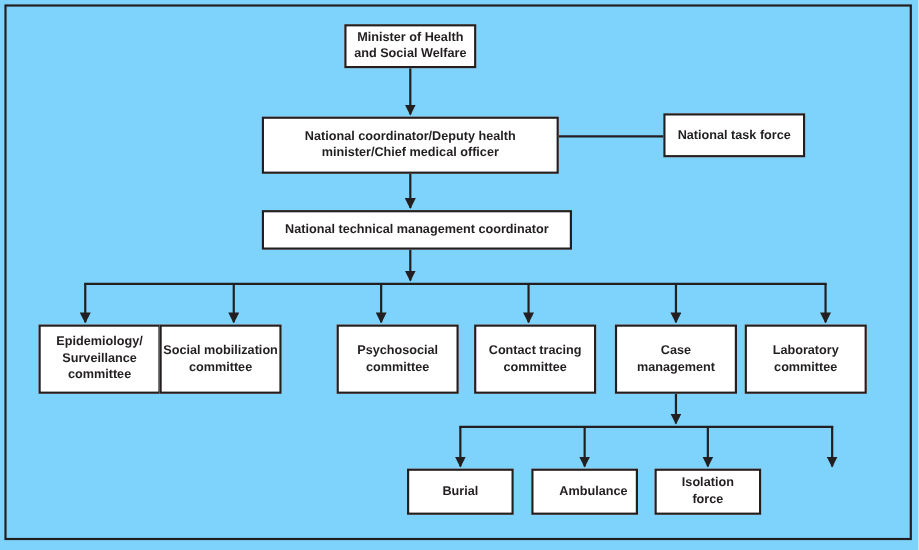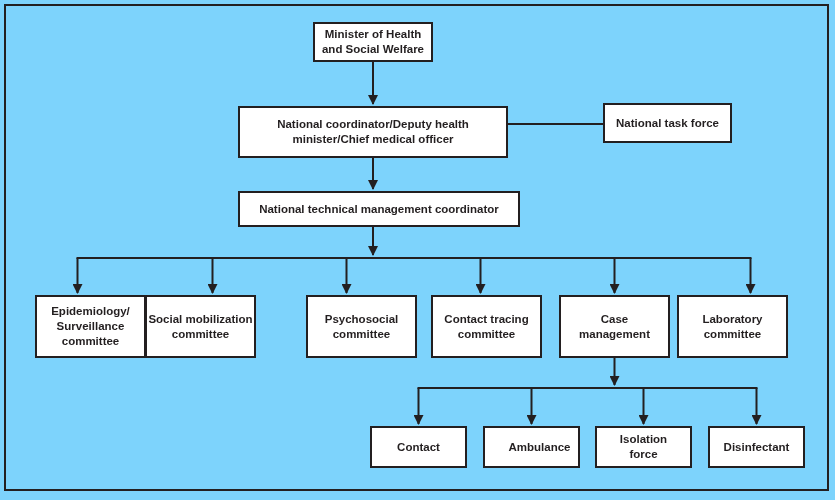--- a/index.html
+++ b/index.html
@@ -132,22 +132,21 @@
 
   <div class="node committee" id="node-committee-3">Contact tracing
 committee</div>
 
   <div class="node committee" id="node-committee-4">Case
 management</div>
 
   <div class="node committee" id="node-committee-5">Laboratory
 committee</div>
 
-  <div class="node unit" id="node-unit-0">Contact</div>
+  <div class="node unit" id="node-unit-0">Burial</div>
 
   <div class="node unit" id="node-unit-1">Ambulance</div>
 
   <div class="node unit" id="node-unit-2">Isolation
 force</div>
 
-  <div class="node unit" id="node-unit-3">Disinfectant</div>
 
 </div>
 
 </body></html>

